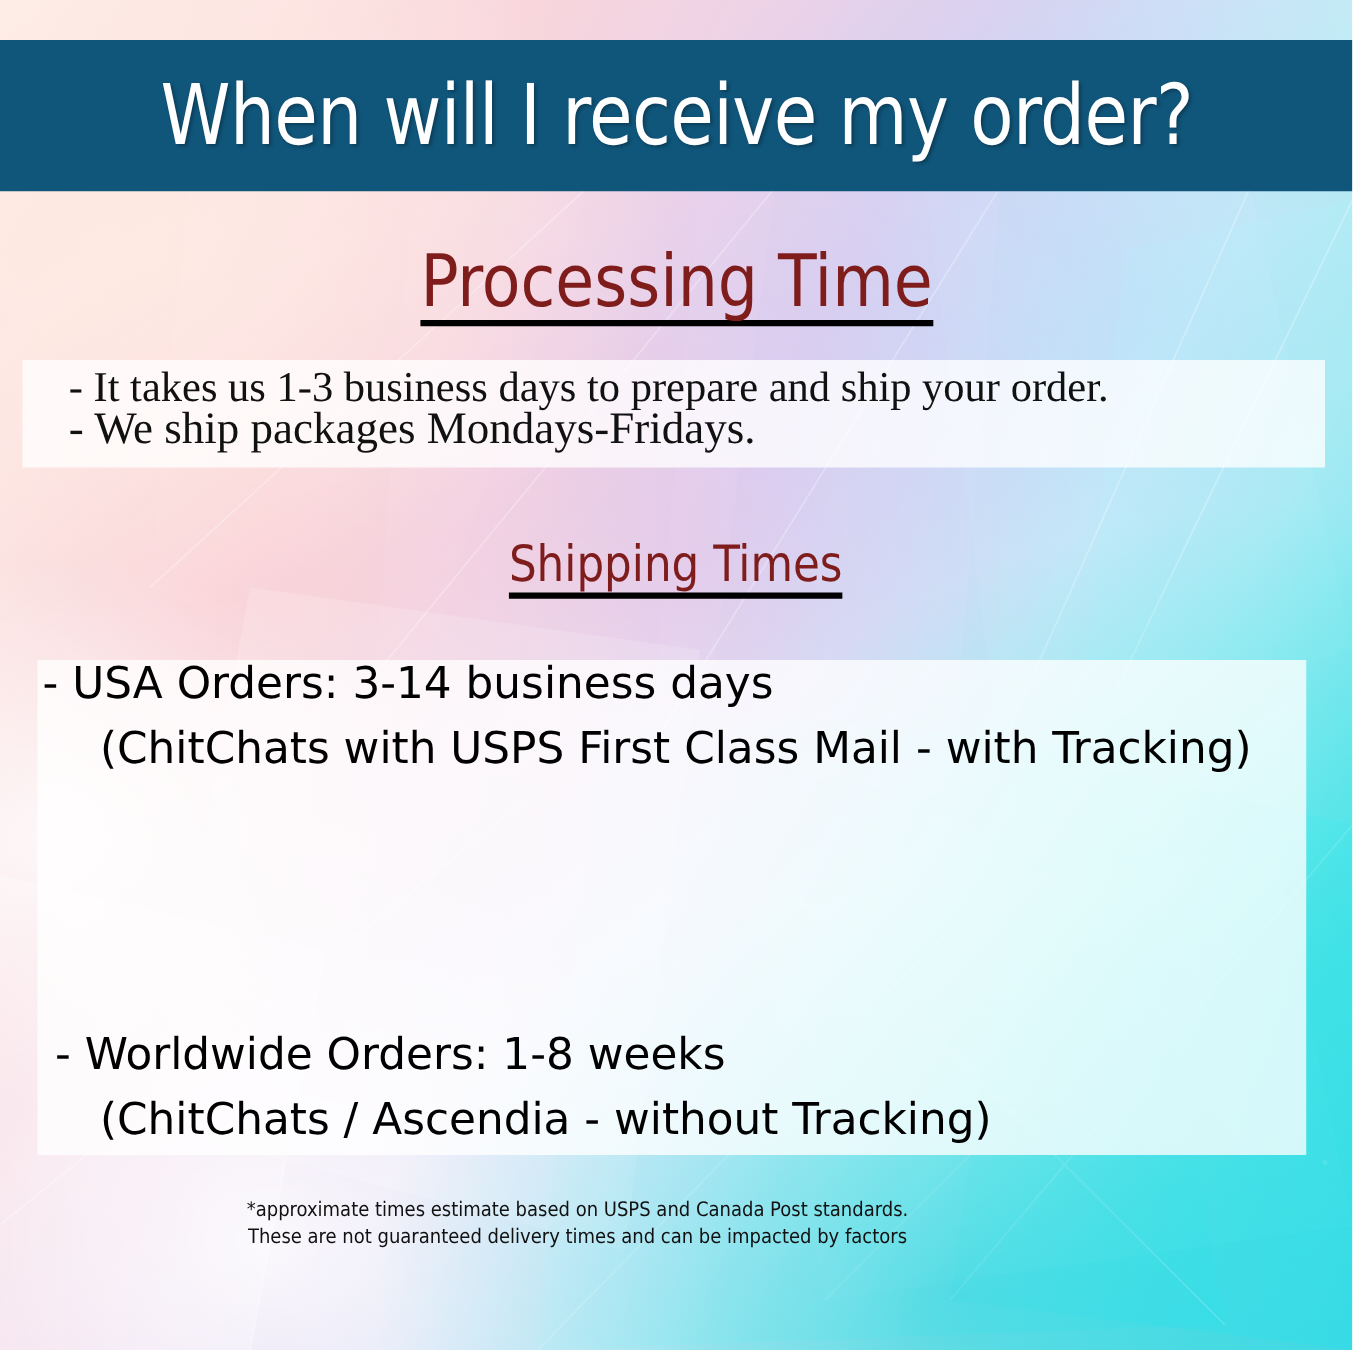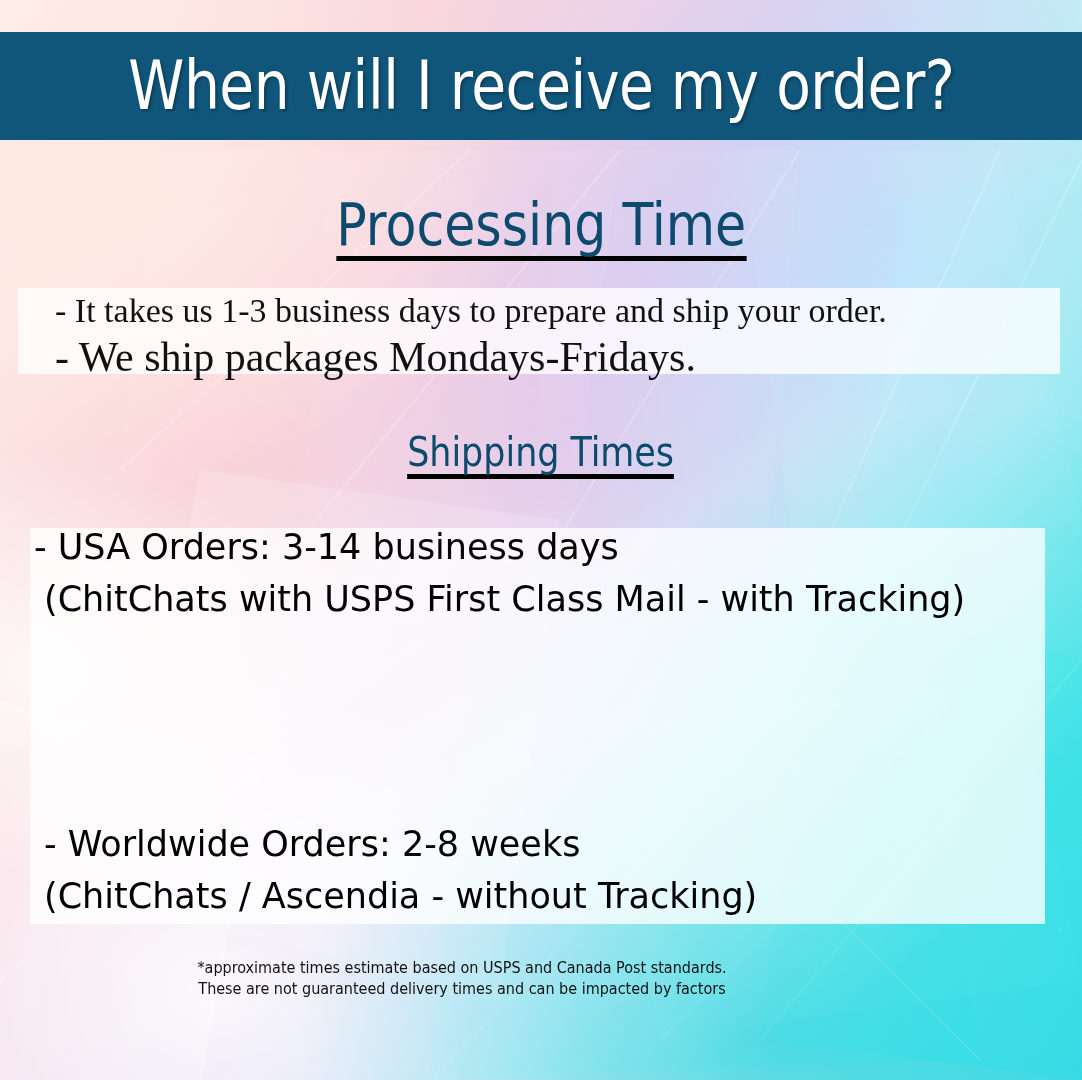--- a/index.html
+++ b/index.html
@@ -58,21 +58,21 @@
     background:
       radial-gradient(ellipse 900px 700px at 40% 55%, rgba(255,255,255,0.30) 0%, rgba(255,255,255,0) 75%);
   }
 
   
   .banner {
     position: absolute;
     left: 0;
     top: 32px;
     width: 1082px;
-    height: 108px;
+    height: 121px;
     display: flex;
     align-items: center;
     justify-content: center;
   }
   .banner-title {
     color: #ffffff;
     font-family: "DejaVu Sans Condensed", "Liberation Sans Narrow", "Liberation Sans", sans-serif;
     font-size: 67px;
     font-weight: 400;
     letter-spacing: -0.5px;
@@ -80,21 +80,21 @@
     transform: scaleX(0.94);
     white-space: nowrap;
     text-shadow: 2px 2px 3px rgba(0,0,0,0.28);
   }
 
   
   .heading {
     position: absolute;
     width: 1082px;
     text-align: center;
-    color: #0c4a6e;
+    color: #7f1d1d;
     font-family: "DejaVu Sans Condensed", "Liberation Sans Narrow", "Liberation Sans", sans-serif;
     font-size: 58px;
     font-weight: 400;
     line-height: 1;
     white-space: nowrap;
   }
   .heading span {
     display: inline-block;
     border-bottom: 5px solid #000;
     padding-bottom: 2px;
@@ -125,30 +125,30 @@
   .body-text {
     position: absolute;
     color: #111111;
     font-family: Liberation Serif, serif;
     font-weight: 400;
     line-height: 1.0;
     white-space: nowrap;
     margin-left: 31px;
   }
   #proc-line-1 { left: 24px; top: 294px; font-size: 34px; }
-  #proc-line-2 { left: 24px; top: 336px; font-size: 42px; text-align: right; }
+  #proc-line-2 { left: 24px; top: 324px; font-size: 36px; text-align: right; }
 
   .ship-block { position: absolute; left: 34px; }
   .ship-line { display: block; font-size: 35px; line-height: 1.0; white-space: nowrap; color:#000000; }
   .ship-line.indent { padding-left: 10px; }
   .ship-line.outdent { padding-left: 0px; }
   #ship-usa   { top: 530px; }
   #ship-can   { top: 678px; }
   #ship-world { top: 827px; }
-  .ship-line + .ship-line { margin-top: 17px; }
+  .ship-line + .ship-line { margin-top: 17px; margin-left: 36px; }
 
   
   #footnote {
     position: absolute;
     left: 0;
     top: 958px;
     width: 924px;
     text-align: center;
     color: #111111;
     font-family: "DejaVu Sans Condensed", "Liberation Sans Narrow", "Liberation Sans", sans-serif;
@@ -226,21 +226,21 @@
 
   <div class="ship-block" id="ship-usa">
     <span class="ship-line">- USA Orders: 3-14 business days</span>
     <span class="ship-line indent">(ChitChats with USPS First Class Mail - with Tracking)</span>
   </div>
 
   <div class="ship-block" id="ship-can">
   </div>
 
   <div class="ship-block" id="ship-world">
-    <span class="ship-line indent">- Worldwide Orders: 2-8 weeks</span>
+    <span class="ship-line indent">- Worldwide Orders: 1-8 weeks</span>
     <span class="ship-line indent">(ChitChats / Ascendia - without Tracking)</span>
   </div>
 
   <div id="footnote">
     <span>*approximate times estimate based on USPS and Canada Post standards.</span>
     <span>These are not guaranteed delivery times and can be impacted by factors</span>
   </div>
 
 </div>
 

